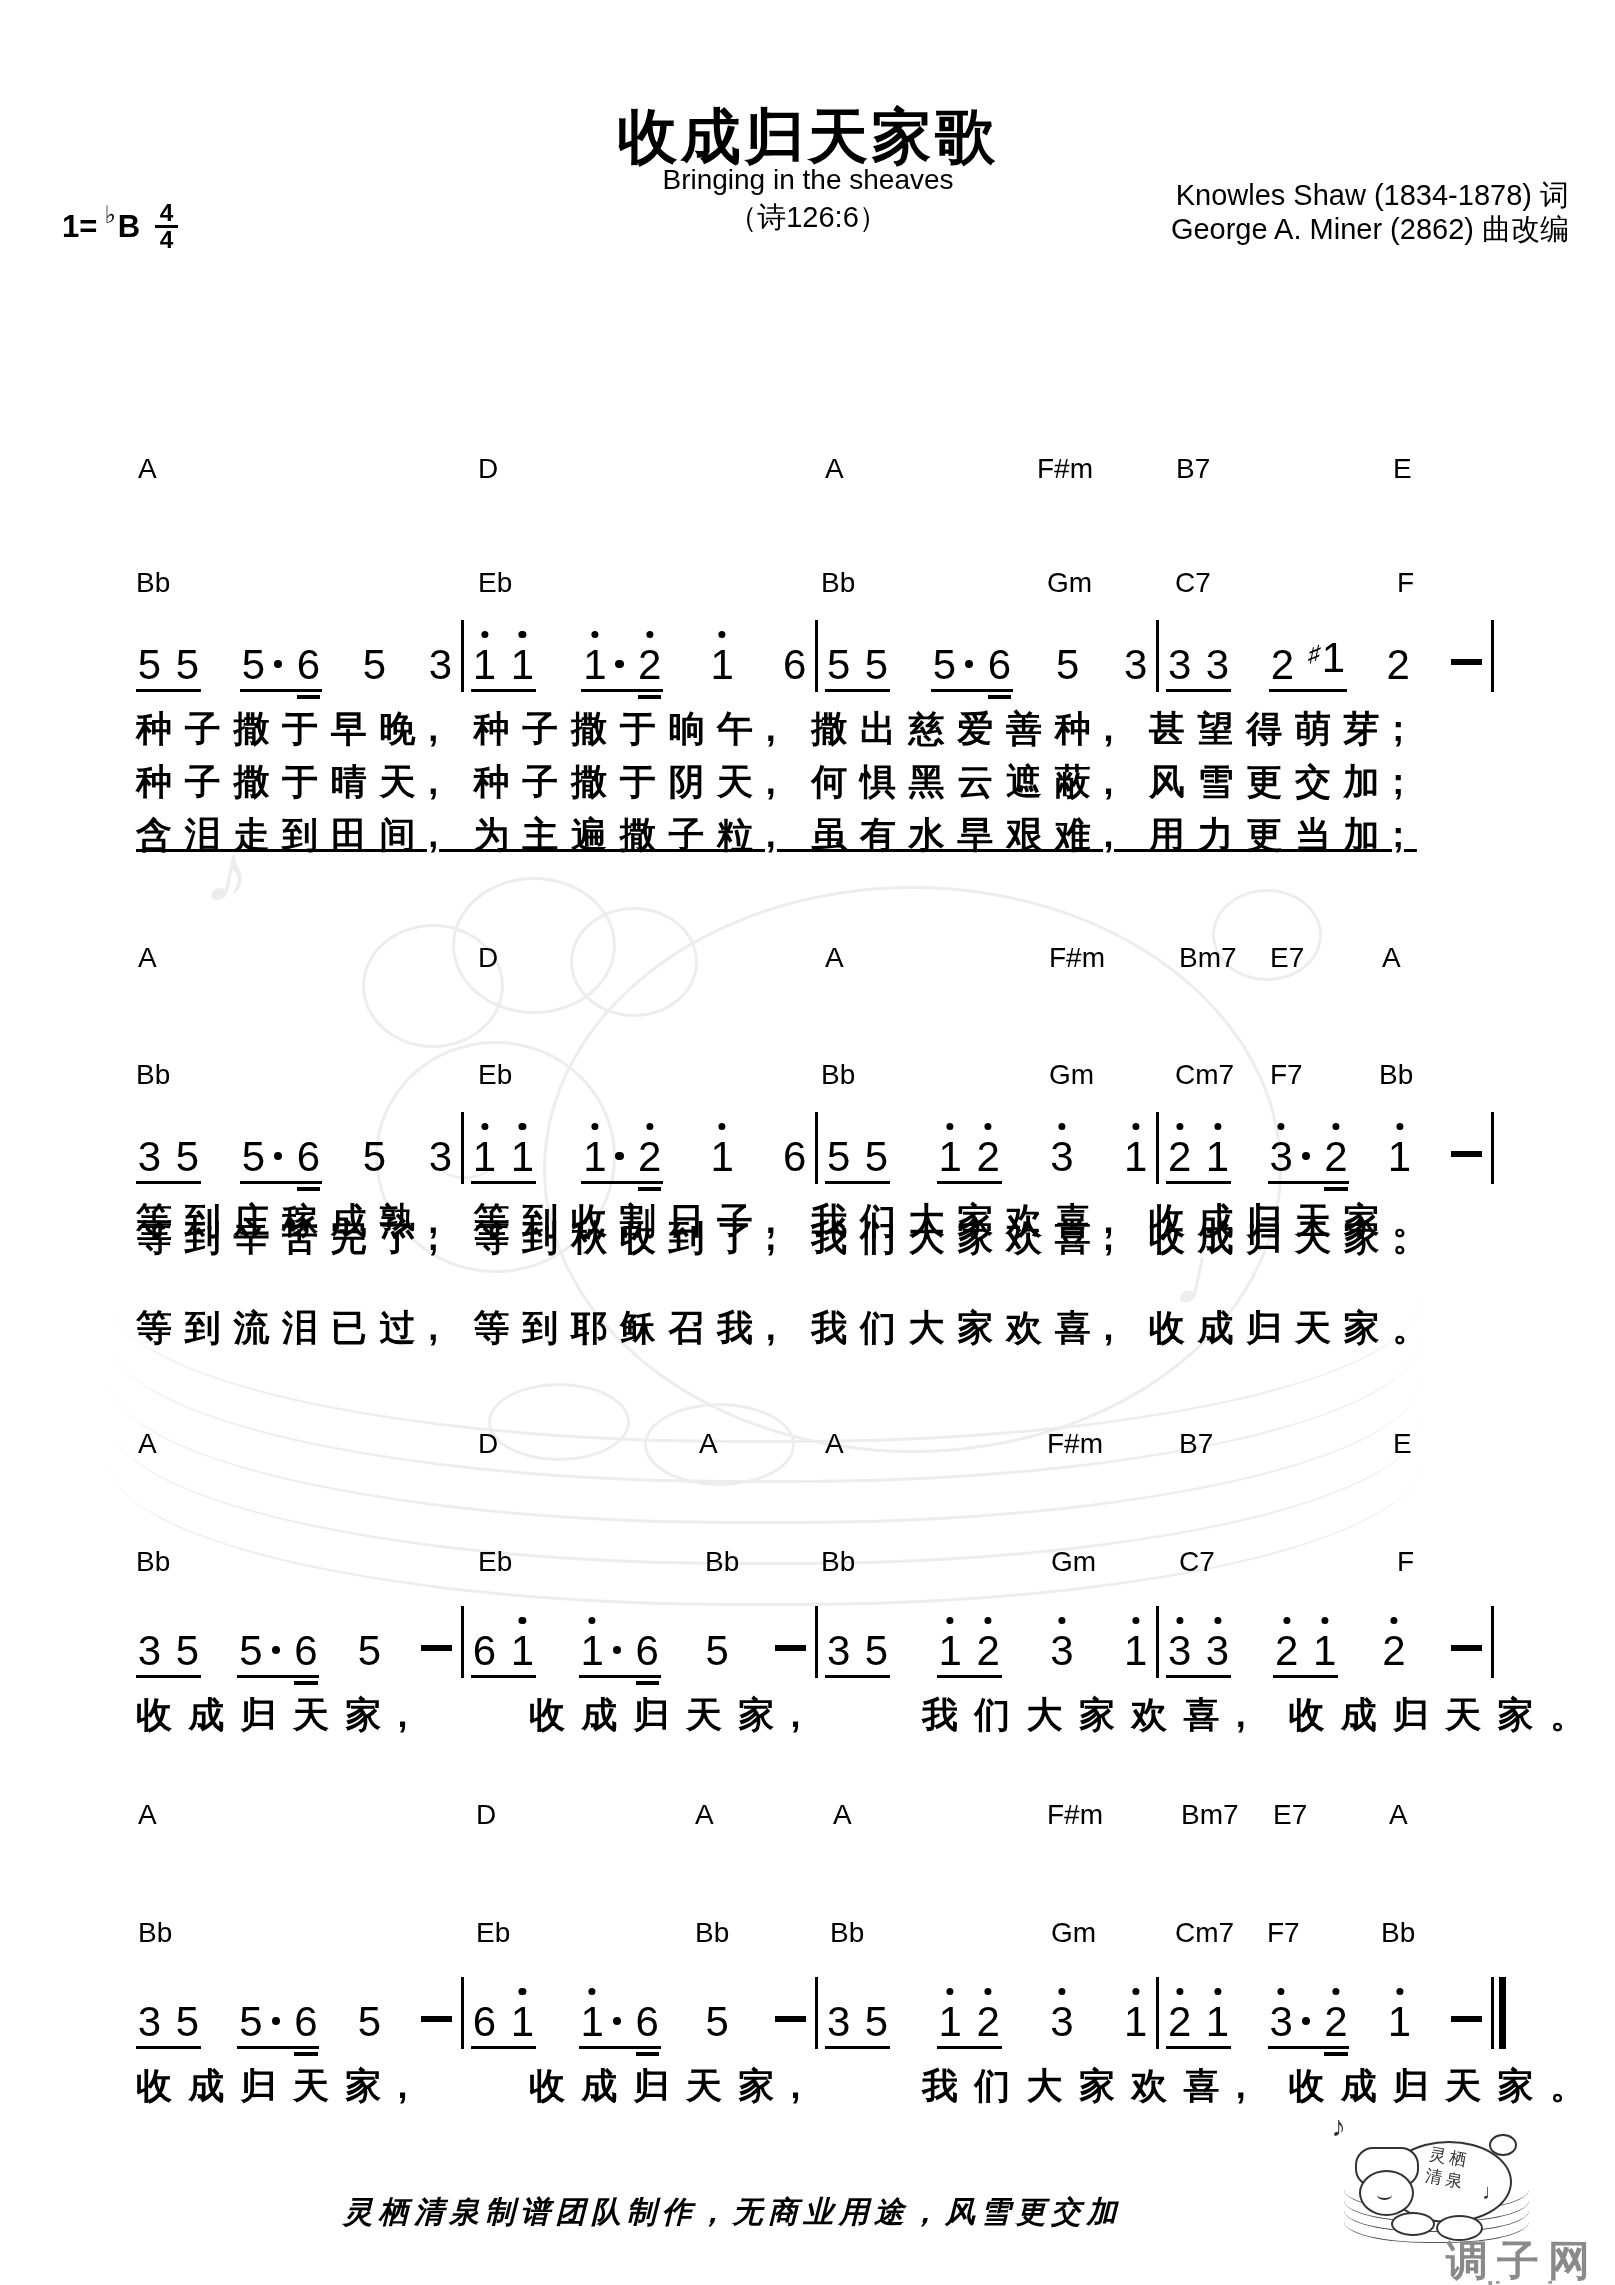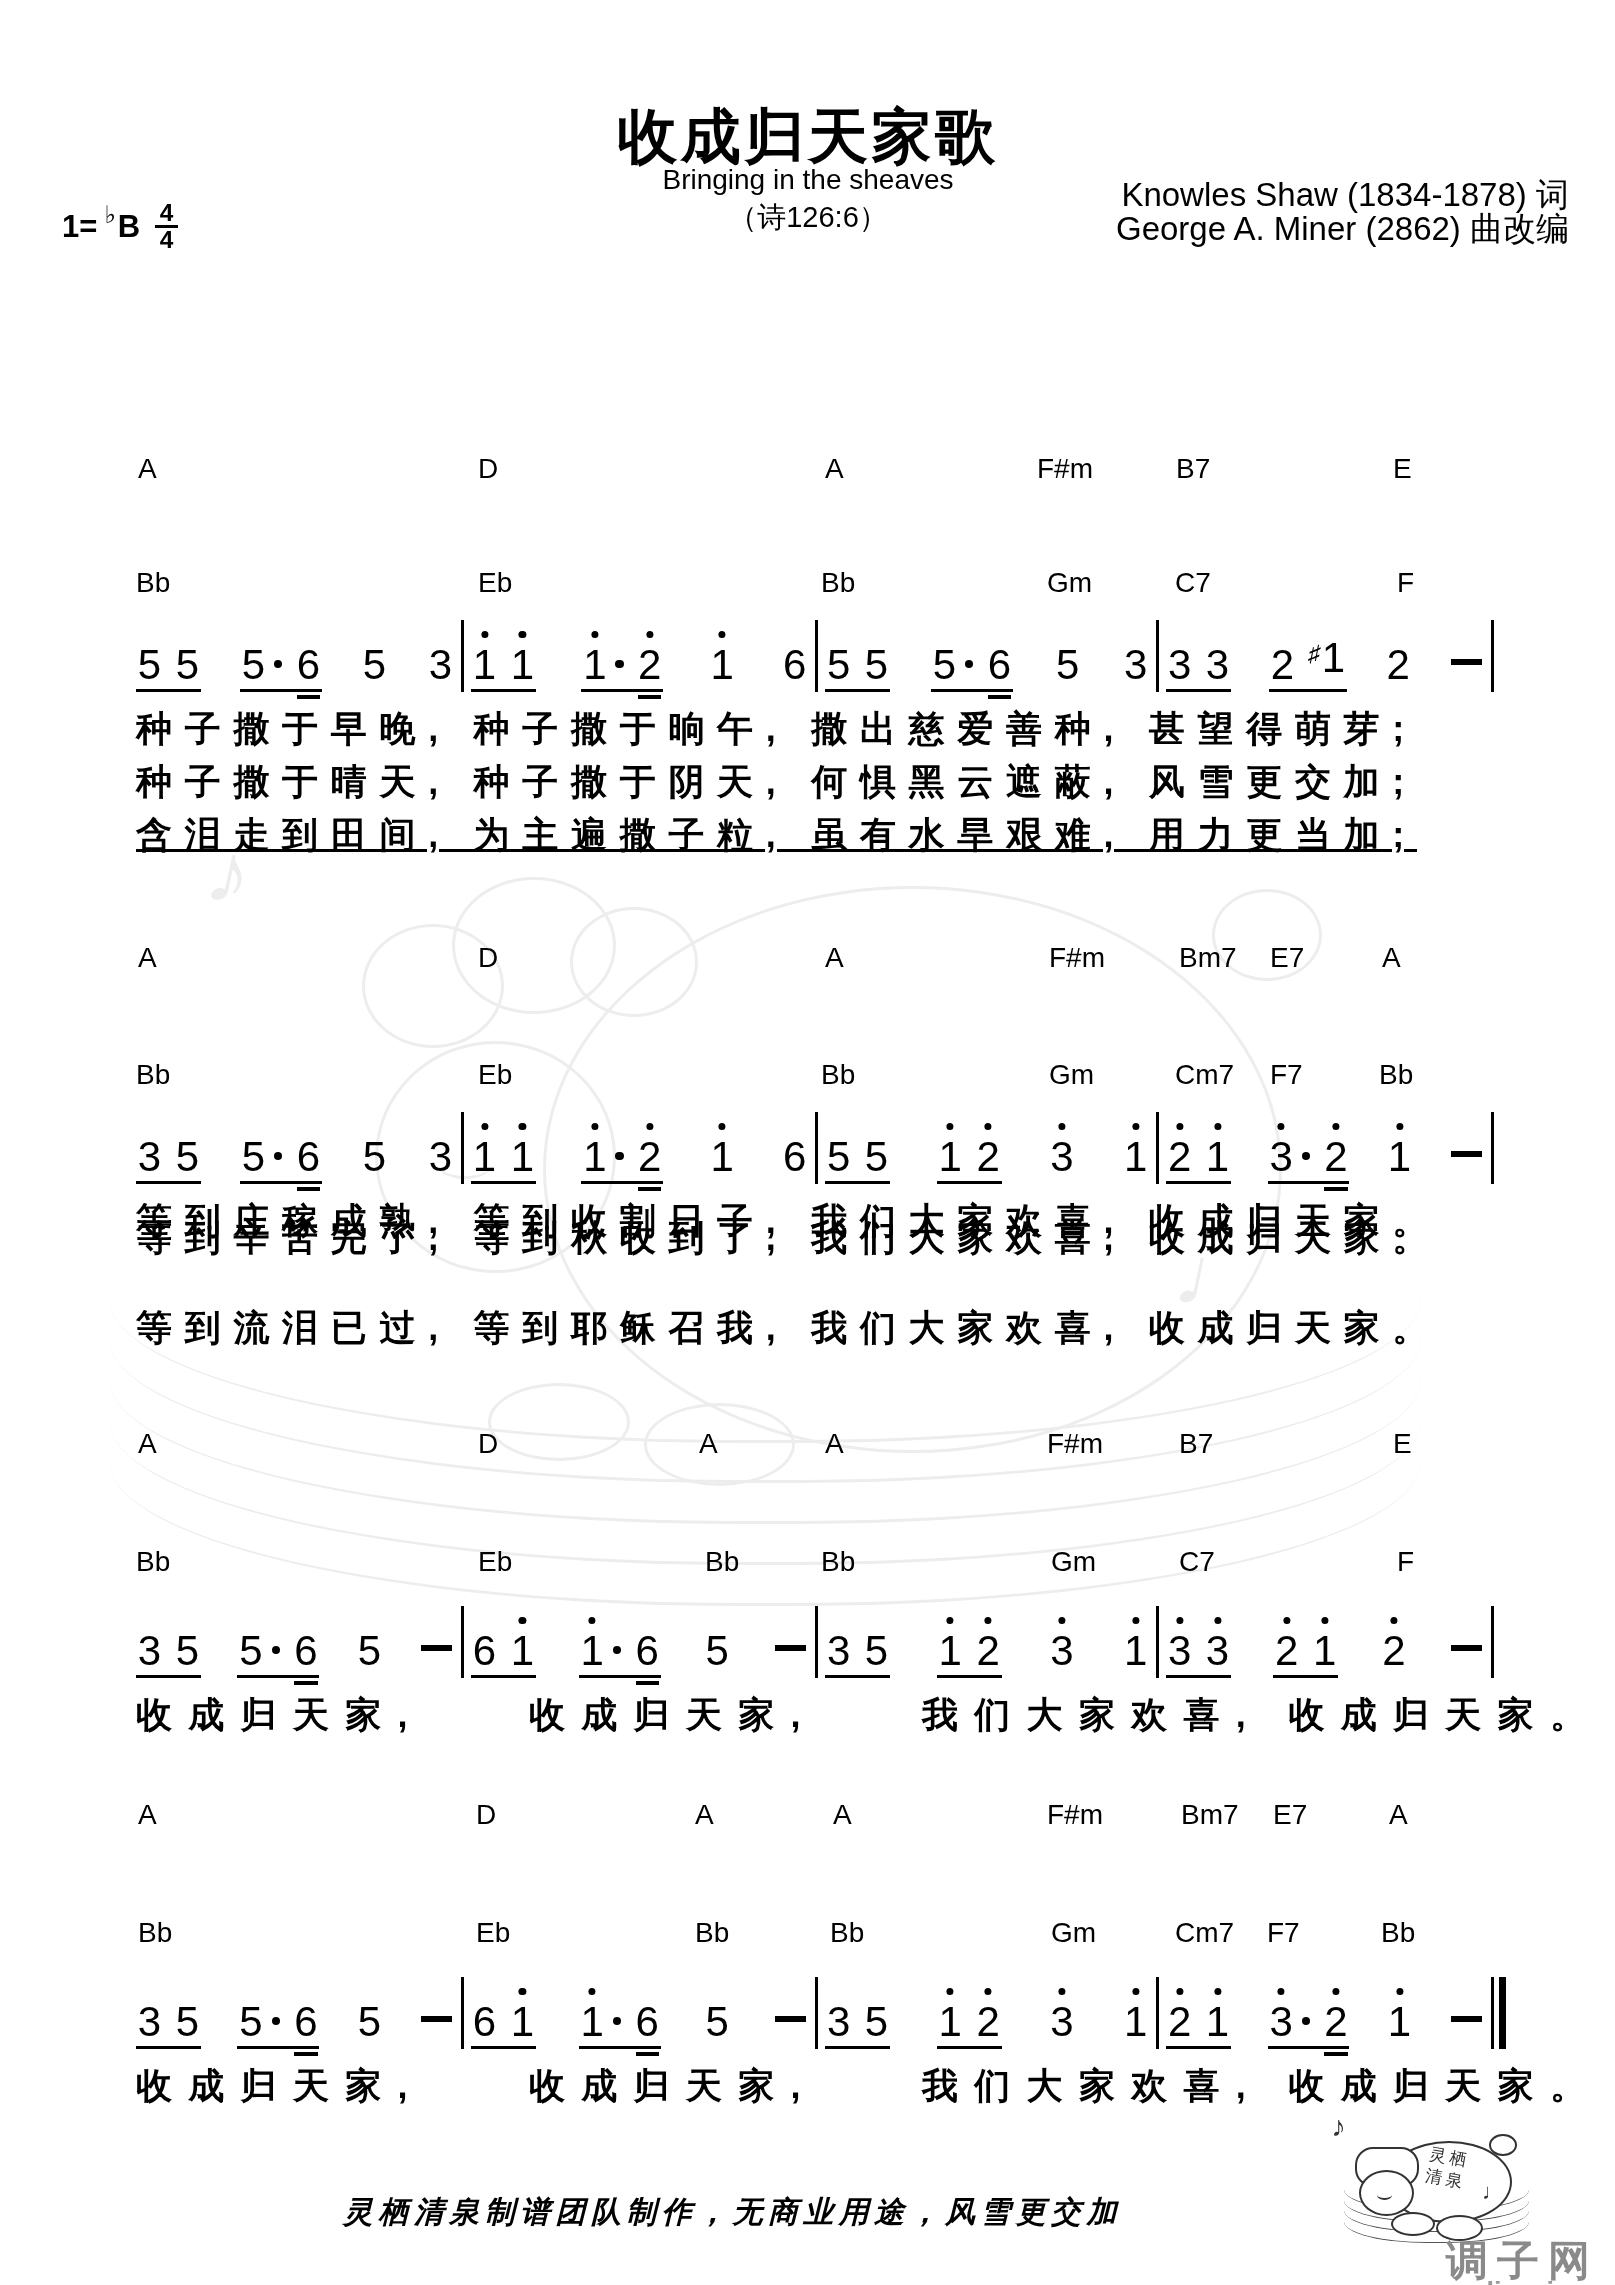--- a/index.html
+++ b/index.html
@@ -6,21 +6,21 @@
   .page{position:relative;width:1616px;height:2285px;background:#fff;overflow:hidden;
         font-family:"Liberation Sans",sans-serif;color:#000;}
   .layer{position:absolute;inset:0;margin-top:28px;}
   #content{z-index:2;}
   
   .title{position:absolute;left:0;top:69px;width:100%;text-align:center;
          font-size:60px;font-weight:700;letter-spacing:3.6px;}
   .subtitle{position:absolute;left:0;top:136px;width:100%;text-align:center;
             font-size:28px;font-weight:400;}
   .scripture{position:absolute;left:0;top:170px;width:100%;text-align:center;font-size:29px;}
-  .credits{position:absolute;right:47px;top:150px;text-align:right;font-size:33px;line-height:34px;}
+  .credits{position:absolute;right:47px;top:150px;text-align:right;font-size:29px;line-height:34px;}
   .keysig{position:absolute;left:62px;top:174px;display:inline-flex;align-items:center;
           font-size:31px;font-weight:600;}
   .keysig .flat{font-size:24.4px;position:relative;top:-12.7px;margin:0 1.8px 0 7.2px;font-weight:400;}
   .keysig .tonic{font-size:31px;}
   .frac{display:inline-flex;flex-direction:column;align-items:center;margin-left:14.5px;
         font-size:24.4px;font-weight:700;line-height:22.6px;}
   .frac .fbar{width:23.5px;height:2.7px;background:#000;margin:0.9px 0;}
   
   .ch{position:absolute;font-size:28px;font-weight:500;white-space:nowrap;}
   

